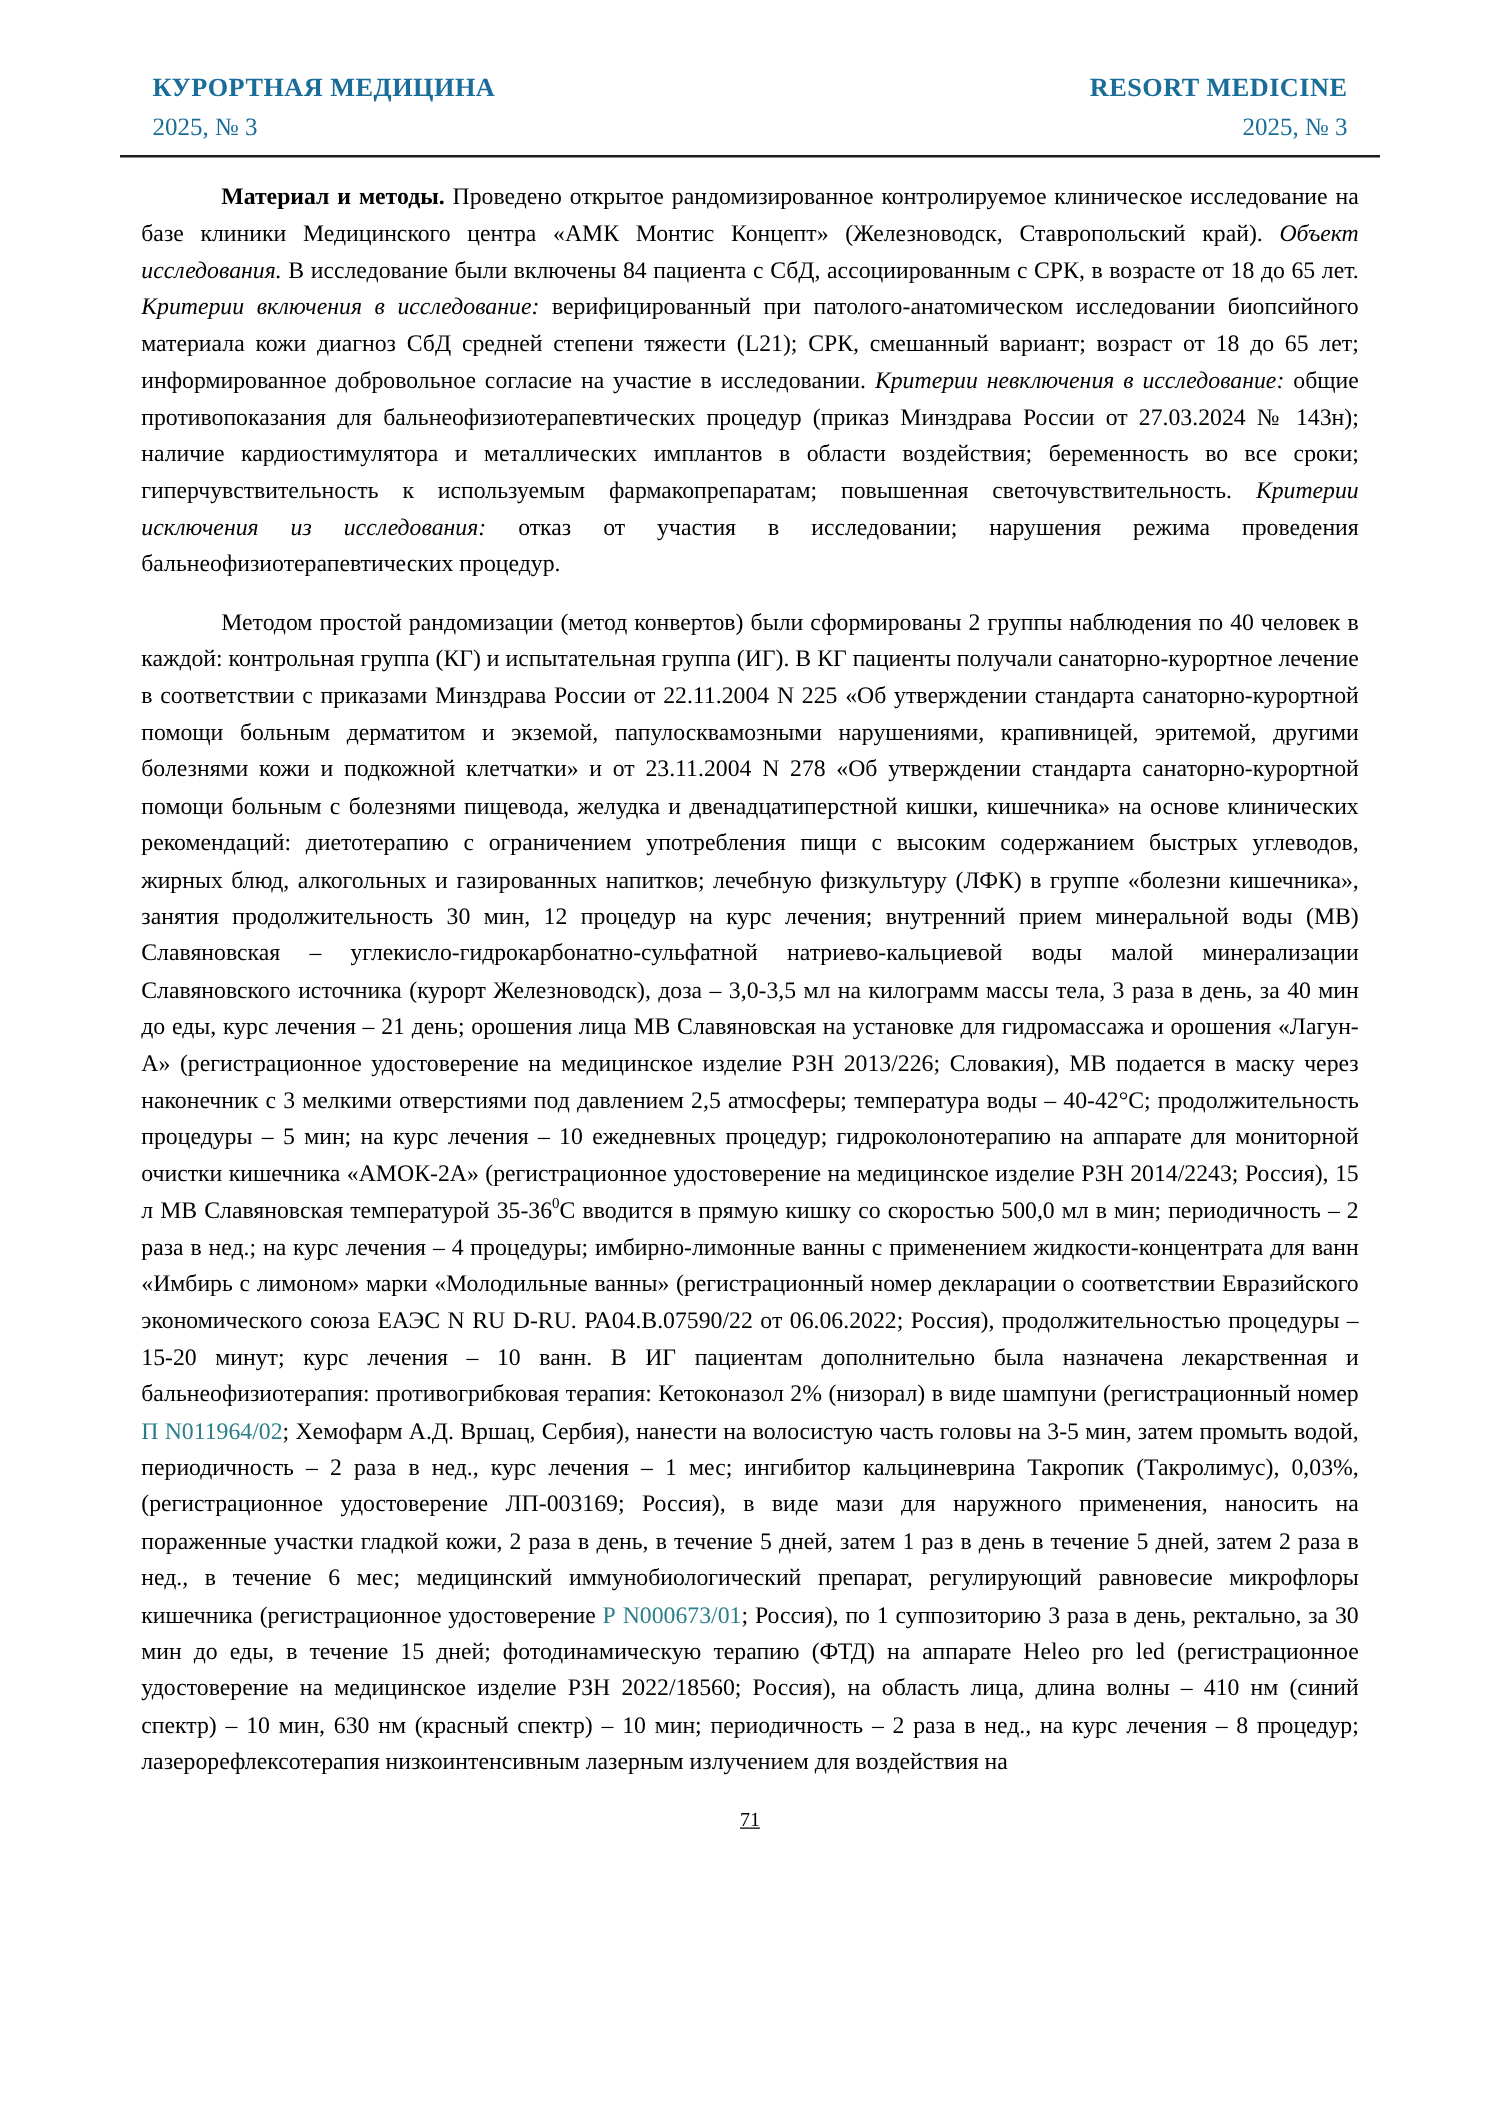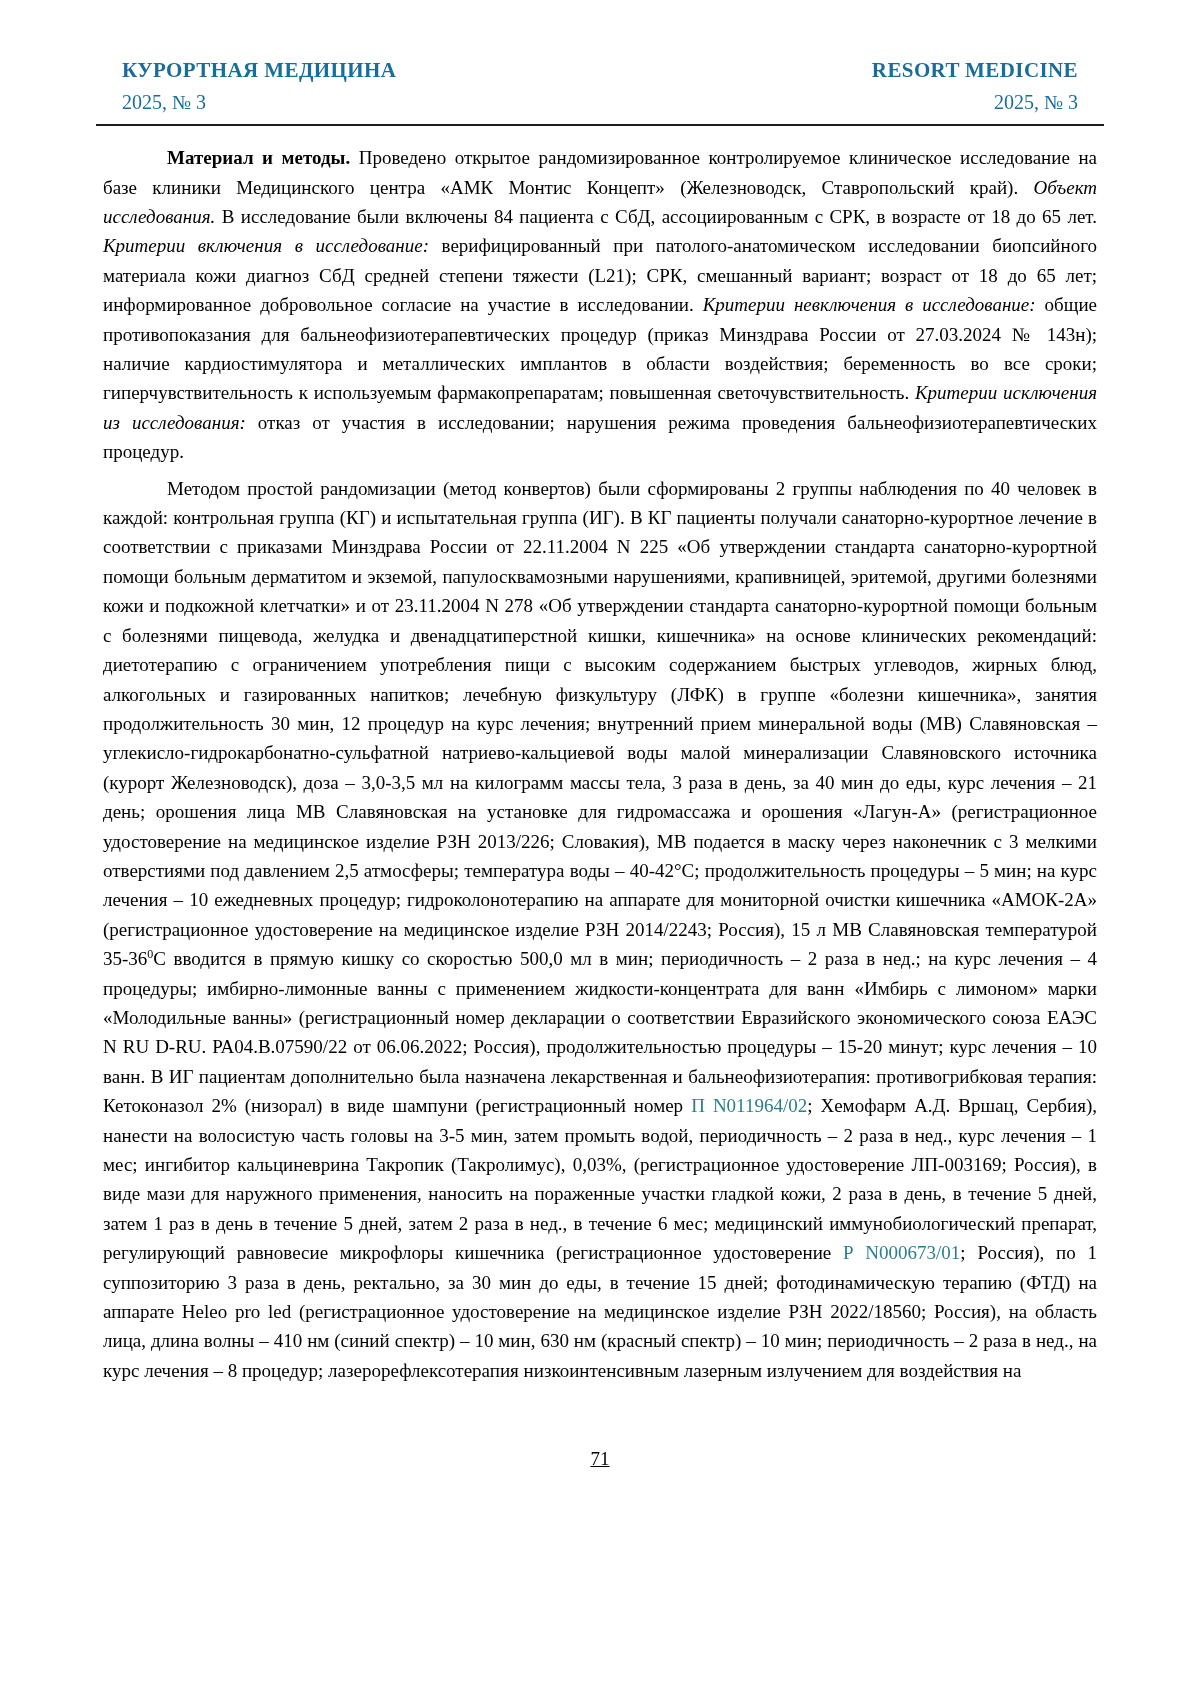--- a/index.html
+++ b/index.html
@@ -47,40 +47,40 @@
     border-bottom:2.5px solid #1c1c1c;
     margin:10px 0 0 0;
   }
   .article-body{
     margin-top:17px;
     text-align:justify;
     font-size:19px;
     line-height:29.4px;
   }
   .article-body p{
-    margin:7px;
+    margin:17px;
     padding:0;
     text-indent:64px;
     font-family:Liberation Serif, serif;
   }
   .b{font-weight:bold;}
   .i{font-style:italic;}
   .reg{color:var(--reg);}
   sup.deg{
     font-size:12px;
     line-height:0;
     vertical-align:super;
   }
   .page-number{
     position:absolute;
     left:0;
     right:0;
     top:1448px;
     text-align:center;
-    font-size:19px;
+    font-size:16px;
     color:#000;
     text-decoration:underline;
   }
 </style>
 </head>
 <body>
 
 <div class="page">
 
   <header class="page-header">

